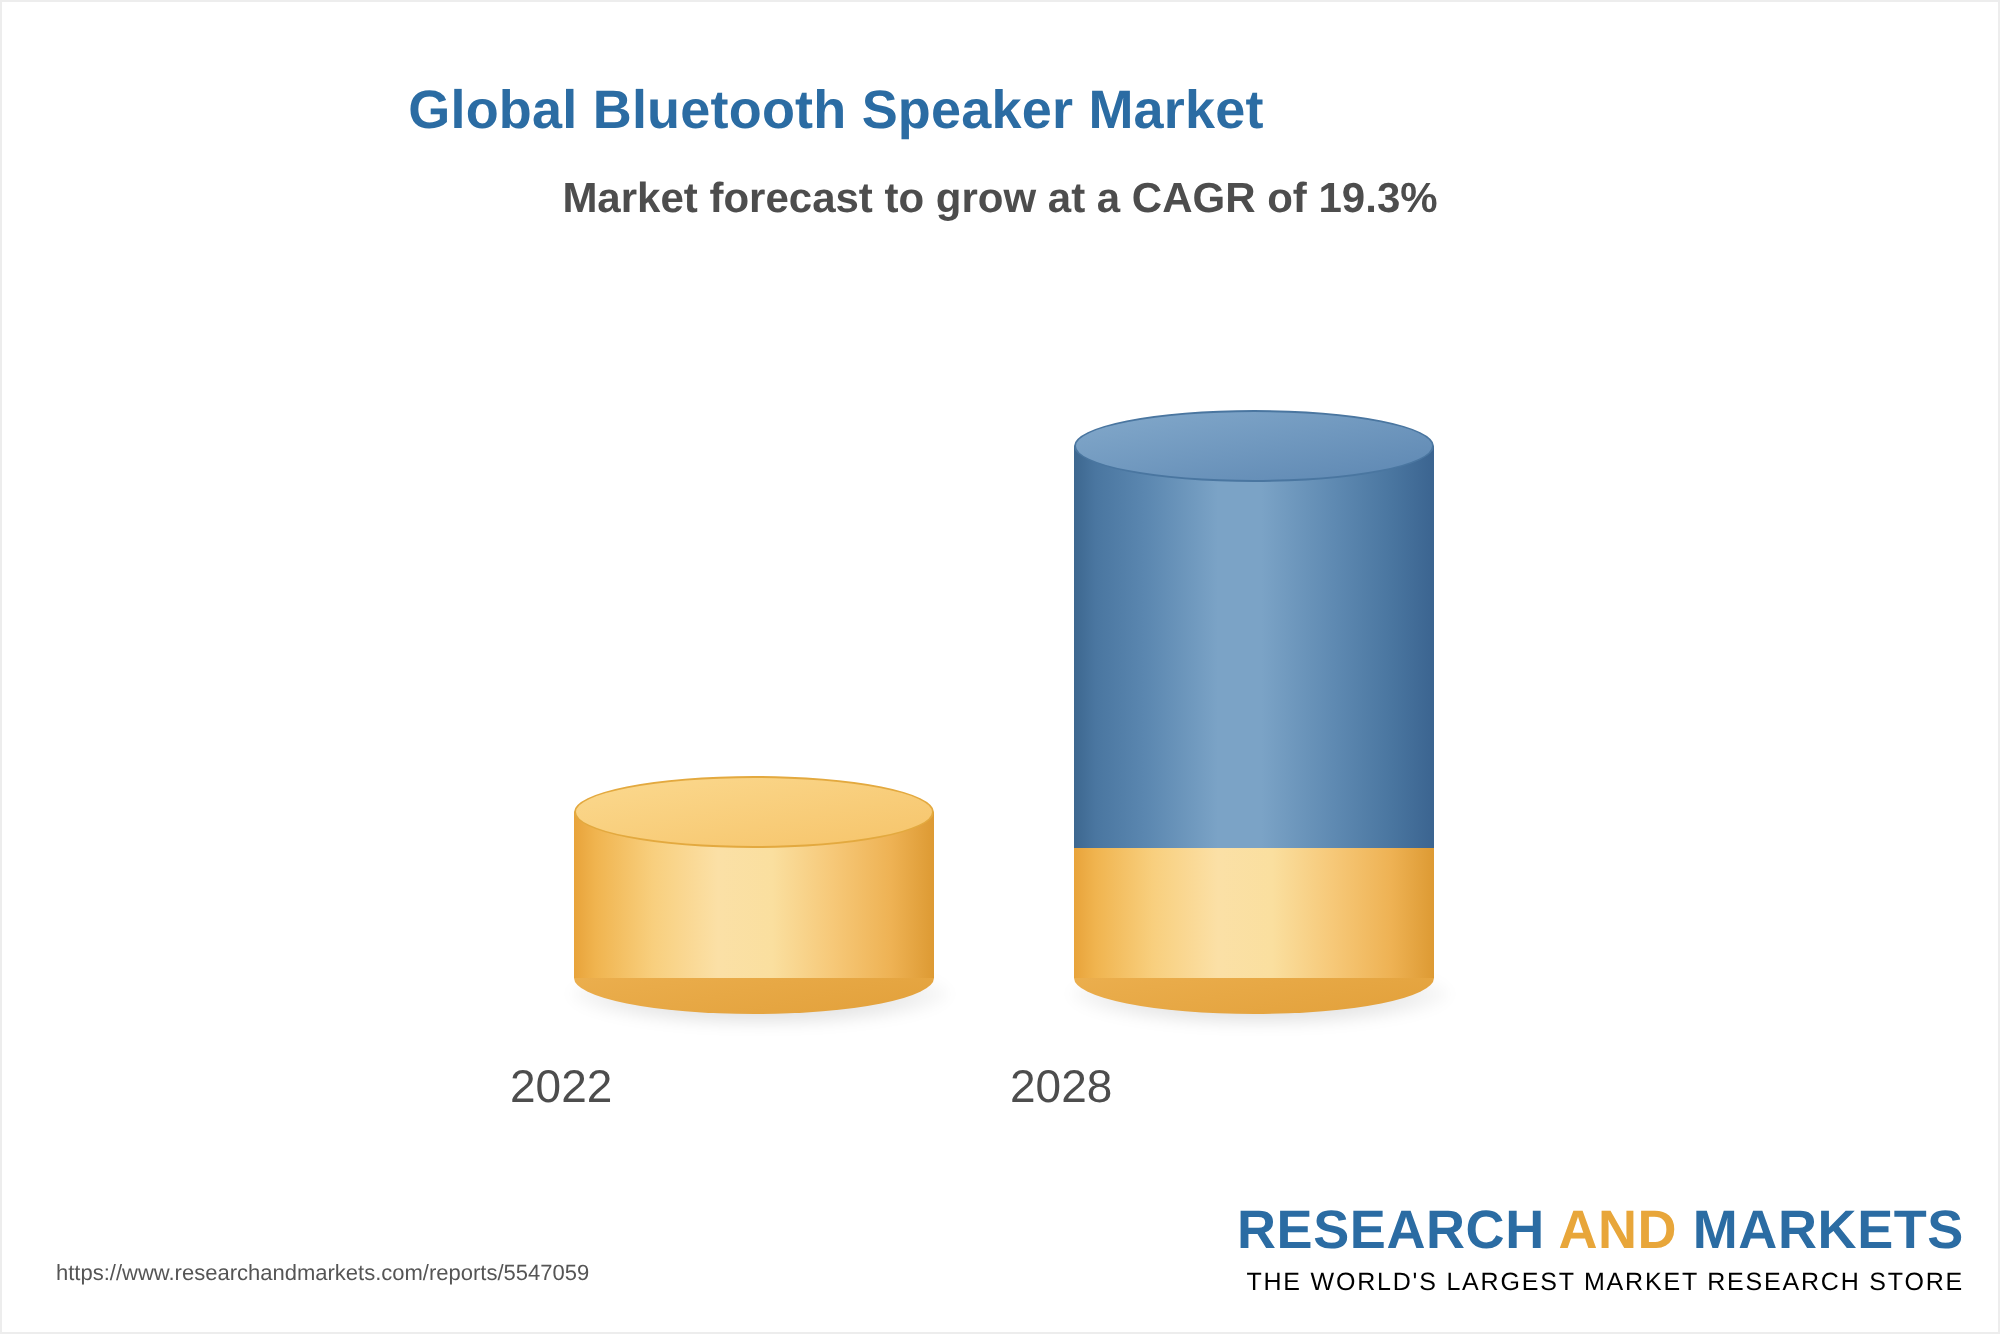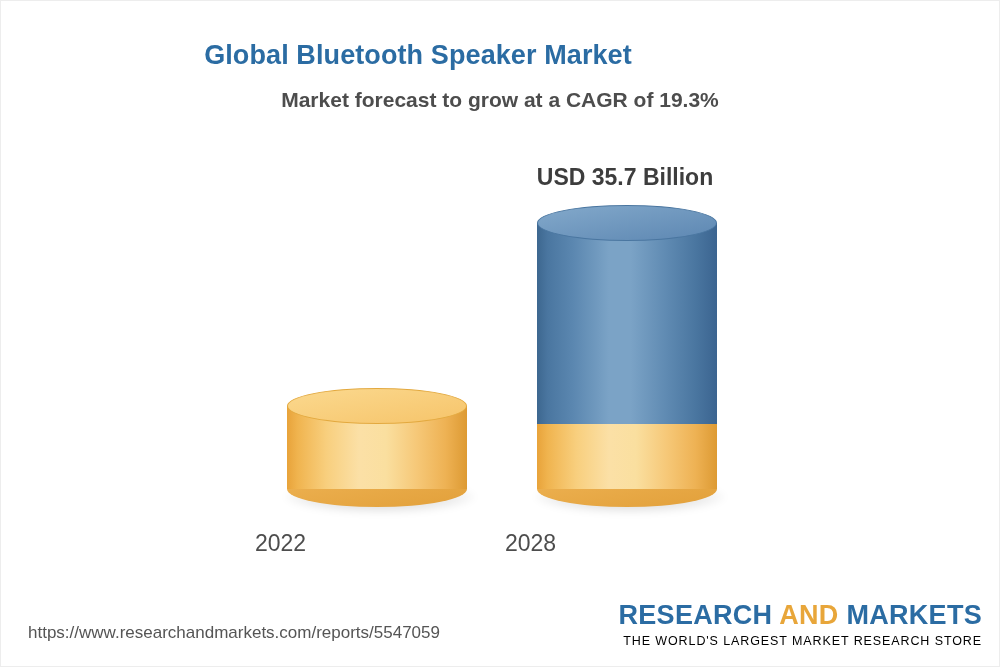--- a/index.html
+++ b/index.html
@@ -118,21 +118,21 @@
     position:absolute;
     border-radius:50%;
     background:radial-gradient(ellipse at center, rgba(0,0,0,0.18) 0%, rgba(0,0,0,0.07) 55%, rgba(0,0,0,0) 75%);
     filter:blur(3px);
   }
 
   
   #source-url{
     position:absolute;
     left:28px;bottom:24px;
-    font-size:17px;
+    font-size:11px;
     color:#555555;
   }
   #brand{
     position:absolute;
     right:18px;bottom:20px;
     text-align:right;
     line-height:1;
     margin-left:44px;
   }
   #brand-main{
@@ -169,21 +169,20 @@
         <div class="cyl-bottom yellow-bottom" style="top:83px;height:36px;"></div>
         <div class="cyl-body yellow-body" style="top:18px;height:83px;"></div>
         <div class="cyl-top yellow-top" style="top:0;height:36px;"></div>
       </div>
 
       <div class="cat-label" style="top:390px;">2022</div>
     </div>
 
     <div class="col" style="left:505px;top:0;width:240px;height:440px;">
 
-      <div class="val-label" style="top:24px;">USD 35.7 Billion</div>
 
       <div class="shadow" style="left:30px;top:340px;width:190px;height:34px;"></div>
 
       <div class="cyl" style="left:32px;top:65px;width:180px;height:303px;">
 
         <div class="cyl-bottom yellow-bottom" style="top:266px;height:36px;"></div>
         <div class="cyl-body yellow-body" style="top:201px;height:83px;"></div>
 
         <div class="cyl-body blue-body" style="top:18px;height:201px;"></div>
         <div class="cyl-top blue-top" style="top:0;height:36px;"></div>

